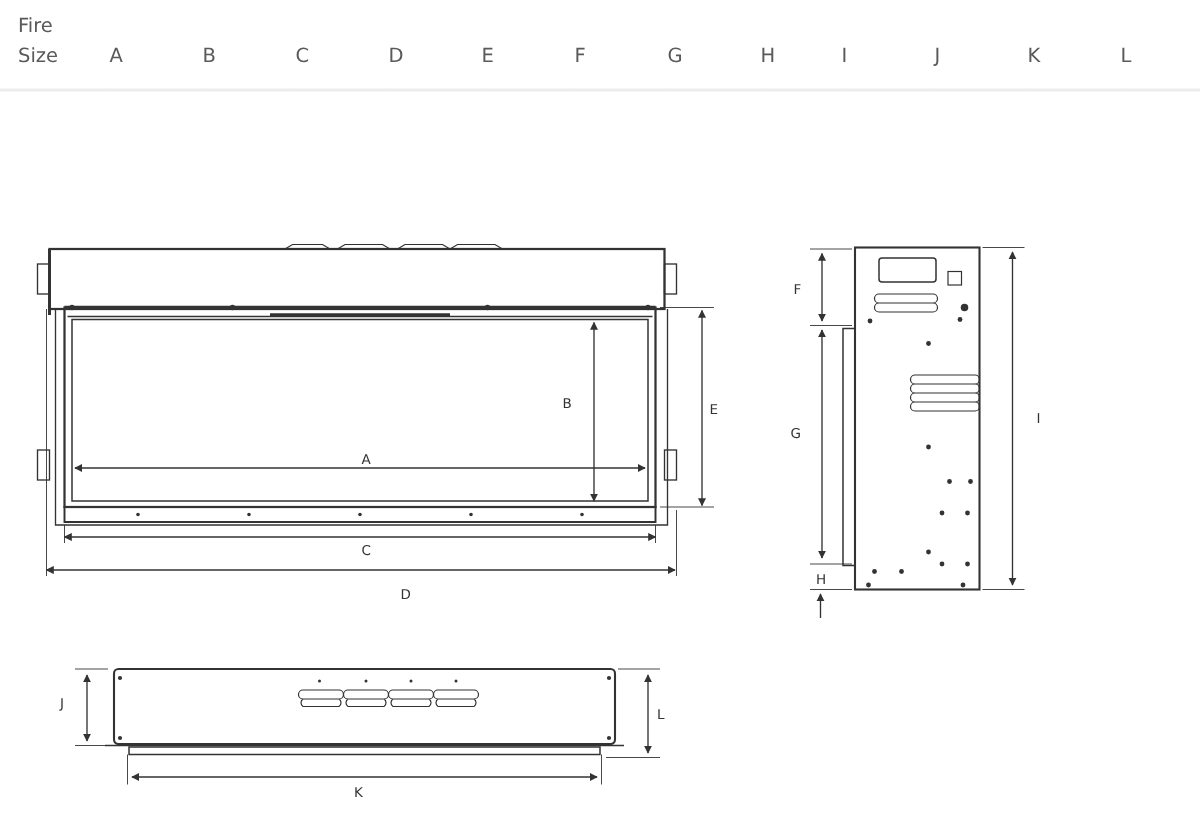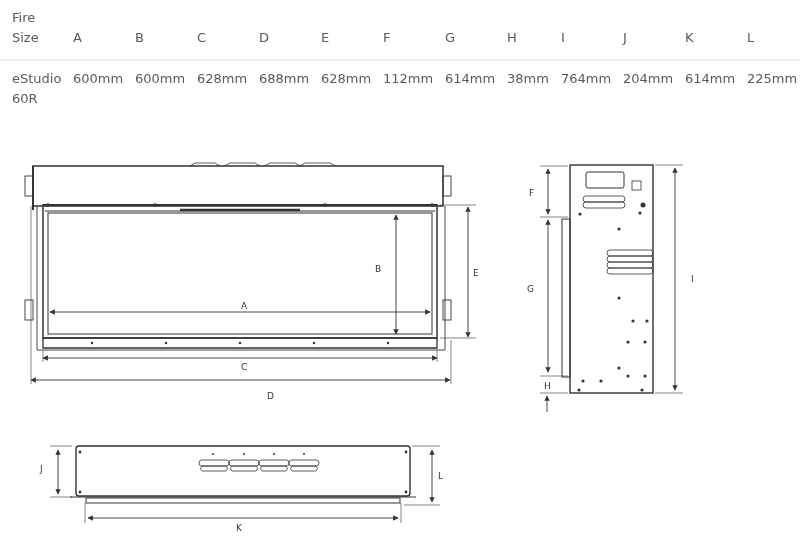--- a/index.html
+++ b/index.html
@@ -35,38 +35,20 @@
     <th style="width:62px">G</th>
     <th style="width:54px">H</th>
     <th style="width:62px">I</th>
     <th style="width:62px">J</th>
     <th style="width:62px">K</th>
     <th>L</th>
   </tr>
   <tr class="sep-row">
         <td colspan="13"></td>
       </tr>
-  <tr class="val-row">
-    <td class="c0">
-      <span class="lbl-two">eStudio</span>
-      <span class="lbl-two">60R</span>
-    </td>
-    <td>600mm</td>
-    <td>600mm</td>
-    <td>628mm</td>
-    <td>688mm</td>
-    <td>628mm</td>
-    <td>112mm</td>
-    <td>614mm</td>
-    <td>38mm</td>
-    <td>764mm</td>
-    <td>204mm</td>
-    <td>614mm</td>
-    <td>225mm</td>
-  </tr>
 </tbody>
   </table>
 
 <svg class="diagram" viewBox="0 140 800 409" width="800" height="409" xmlns="http://www.w3.org/2000/svg">
   <defs>
     <marker id="arr" viewBox="0 0 10 10" refX="9" refY="5" markerWidth="6" markerHeight="6" orient="auto-start-reverse">
       <path d="M0,0 L10,5 L0,10 z" fill="#333"></path>
     </marker>
   </defs>
   <g stroke="#333" fill="none" stroke-width="1.2">

